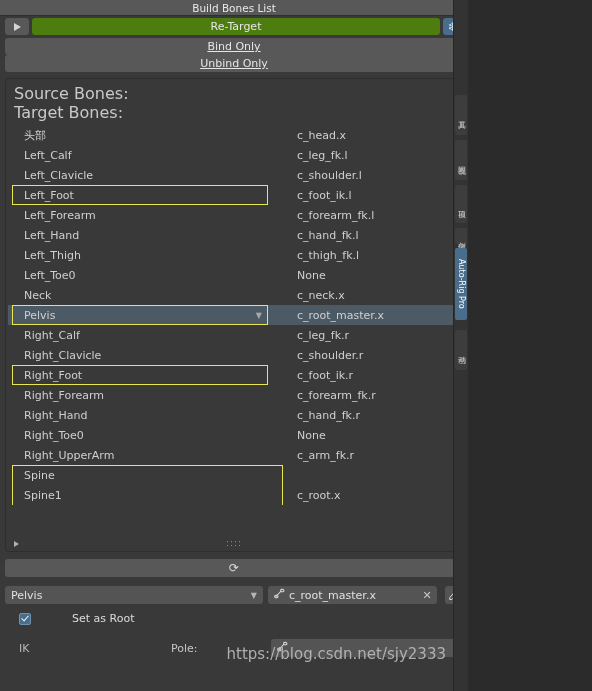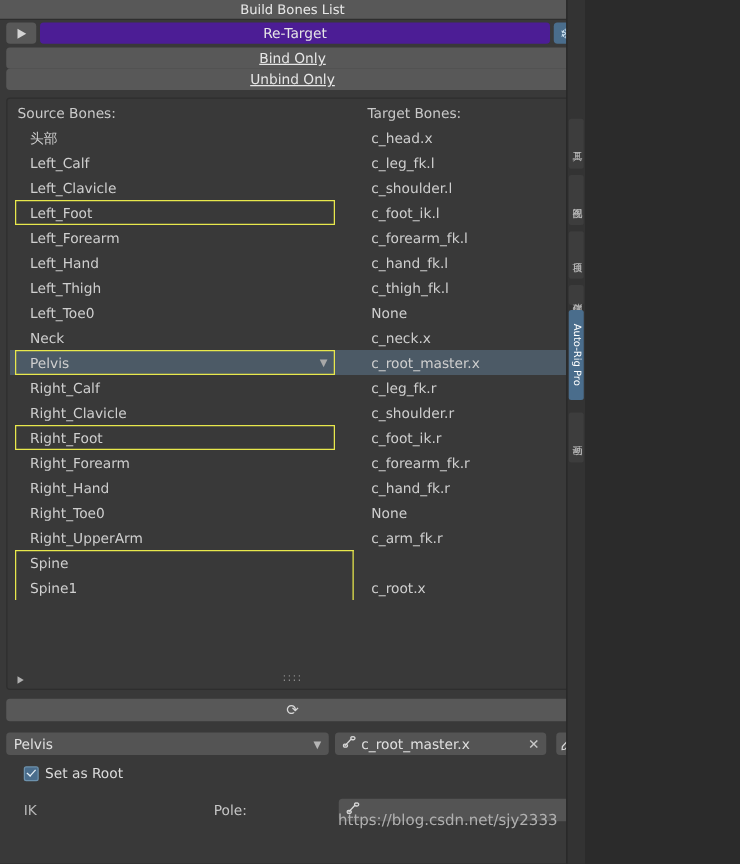--- a/index.html
+++ b/index.html
@@ -70,21 +70,21 @@
   }
   .play-tri {
     width: 0; height: 0;
     border-left: 7px solid #d4d4d4;
     border-top: 4.5px solid transparent;
     border-bottom: 4.5px solid transparent;
   }
   .retarget-btn {
     flex: 1;
     height: 17px;
-    background: #4c1d95;
+    background: #4d7c0f;
     border-radius: 3px;
     display: flex;
     align-items: center;
     justify-content: center;
     color: #e6e6e6;
     cursor: pointer;
   }
   .snow-btn {
     width: 20px;
     height: 17px;
@@ -105,21 +105,22 @@
     border: 1px solid #2e2e2e;
     border-radius: 3px;
     height: 472px;
     position: relative;
     overflow: hidden;
   }
   .col-headers {
     display: flex;
     padding: 5px 8px 3px 8px;
     color: #c9c9c9;
-    font-size: 11px;
+    font-size: 16px;
+    flex-direction: column;
   }
   .col-src { width: 280px; }
   .col-tgt { flex: 1; }
   .rows {
     position: relative;
     padding: 0 2px;
   }
   .row {
     display: flex;
     align-items: center;
@@ -272,20 +273,21 @@
     justify-content: center;
     margin-left: 3px;
     cursor: pointer;
     color: #d6d6d6;
   }
   .checkbox-row {
     display: flex;
     align-items: center;
     margin-top: 8px;
     padding-left: 14px;
+    gap: 36px;
   }
   .cb {
     width: 10px;
     height: 10px;
     background: #4a6d8c;
     border: 1px solid #6d92ad;
     border-radius: 2px;
     margin-right: 5px;
     position: relative;
     cursor: pointer;
@@ -356,21 +358,21 @@
   .vtab.active {
     background: #4a6d8c;
     color: #ffffff;
   }
   
   .watermark {
     position: absolute;
     right: 22px;
     bottom: 28px;
     color: #b9b9b9;
-    font-size: 12px;
+    font-size: 15px;
     opacity: .92;
   }
 </style>
 </head>
 <body>
 
 <div class="app">
 
   <div class="header-bar">
     <span>Build Bones List</span>

